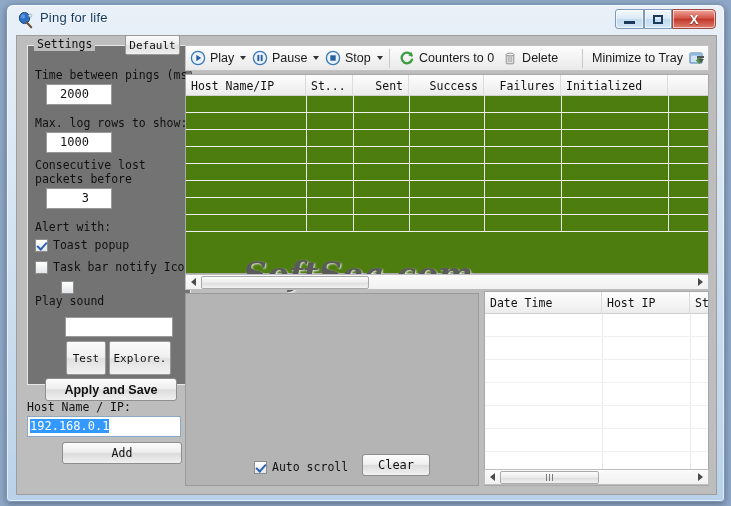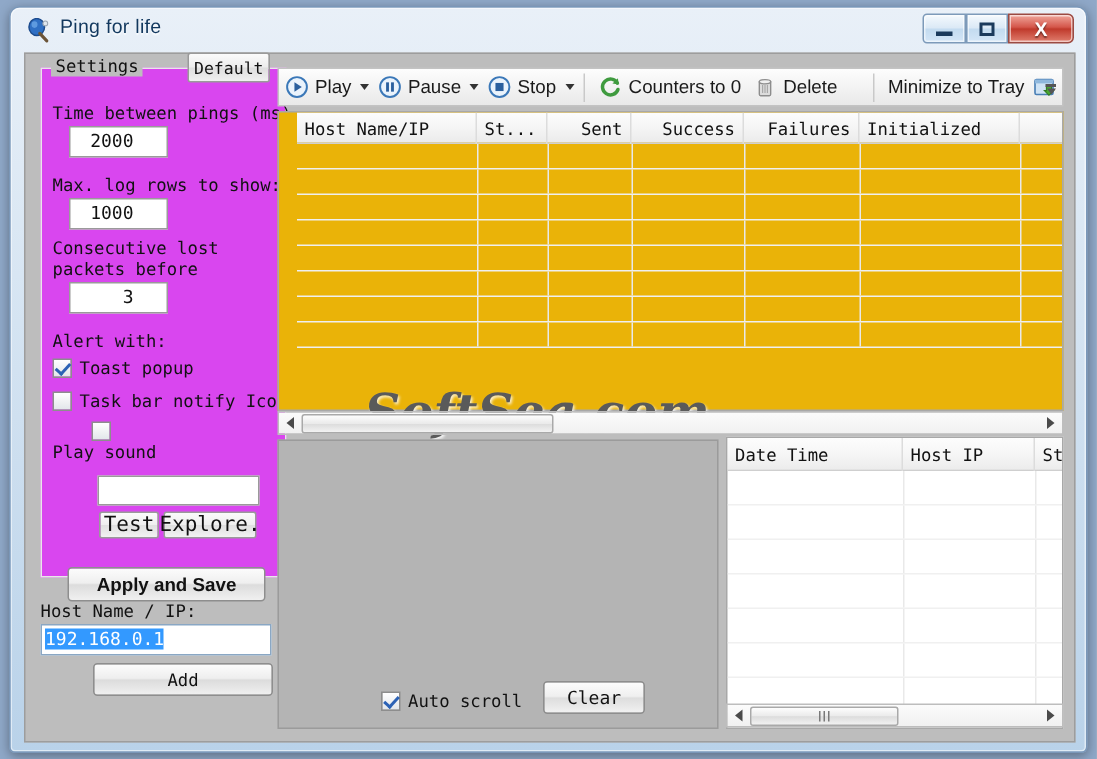--- a/index.html
+++ b/index.html
@@ -74,21 +74,21 @@
     background: #bdbdbd;
     border: 1px solid #9d9d9d;
   }
 
   
   #settings-group {
     position: absolute; left: 10px; top: 9px;
     width: 164px; height: 340px;
     border: 1px solid #e8e8e8;
     border-top-color: #e8e8e8;
-    background: #d946ef;
+    background: #737373;
   }
   #settings-legend {
     position: absolute; left: 6px; top: -9px;
     background: #bdbdbd; padding: 0 3px;
     font-size: 11.5px; color: #111;
   }
   #btn-default {
     position: absolute; left: 97px; top: -11px;
     width: 55px; height: 20px;
     font-size: 11px; color: #111;
@@ -121,24 +121,24 @@
     transform: rotate(42deg);
   }
   .chk-label { font-size: 11.5px; color: #111; white-space: nowrap; }
 
   #sound-path {
     position: absolute; left: 48px; top: 281px;
     width: 108px; height: 20px;
     background: #fff; border: 1px solid #9a9a9a;
   }
   .sbtn {
-    position: absolute; height: 18px;
+    position: absolute; height: 34px;
     background: linear-gradient(180deg,#fbfbfb 0%, #efefef 48%, #e0e0e0 52%, #f2f2f2 100%);
     border: 1px solid #9a9a9a; border-radius: 2px;
-    font-size: 14px; color: #111;
+    font-size: 11px; color: #111;
     display: flex; align-items: center; justify-content: center;
     font-family: "DejaVu Sans Mono", monospace;
   }
   #btn-test { left: 49px; top: 305px; width: 40px; }
   #btn-explore { left: 92px; top: 305px; width: 62px; }
 
   #btn-apply {
     position: absolute; left: 28px; top: 342px;
     width: 132px; height: 23px;
     background: linear-gradient(180deg,#fcfcfc 0%, #efefef 46%, #dcdcdc 52%, #f0f0f0 100%);
@@ -206,23 +206,22 @@
     width: 0; height: 0; margin-top: 1px;
     border-left: 3.5px solid transparent;
     border-right: 3.5px solid transparent;
     border-top: 4px solid #555;
   }
 
   
   #maingrid {
     position: absolute; left: 168px; top: 38px;
     width: 524px; height: 200px;
-    background: #eab308; border: 1px solid #a8a8a8;
+    background: #4d7c0f; border: 1px solid #a8a8a8;
     overflow: hidden;
-    padding-left: 12px;
   }
   #maingrid-head {
     position: relative; height: 21px;
     background: linear-gradient(180deg,#fdfdfd 0%, #f4f4f4 55%, #ebebeb 100%);
     border-bottom: 1px solid #d0d0d0;
   }
   .hcell {
     position: absolute; top: 0; height: 21px;
     font-size: 11.5px; color: #111;
     display: flex; align-items: center;

